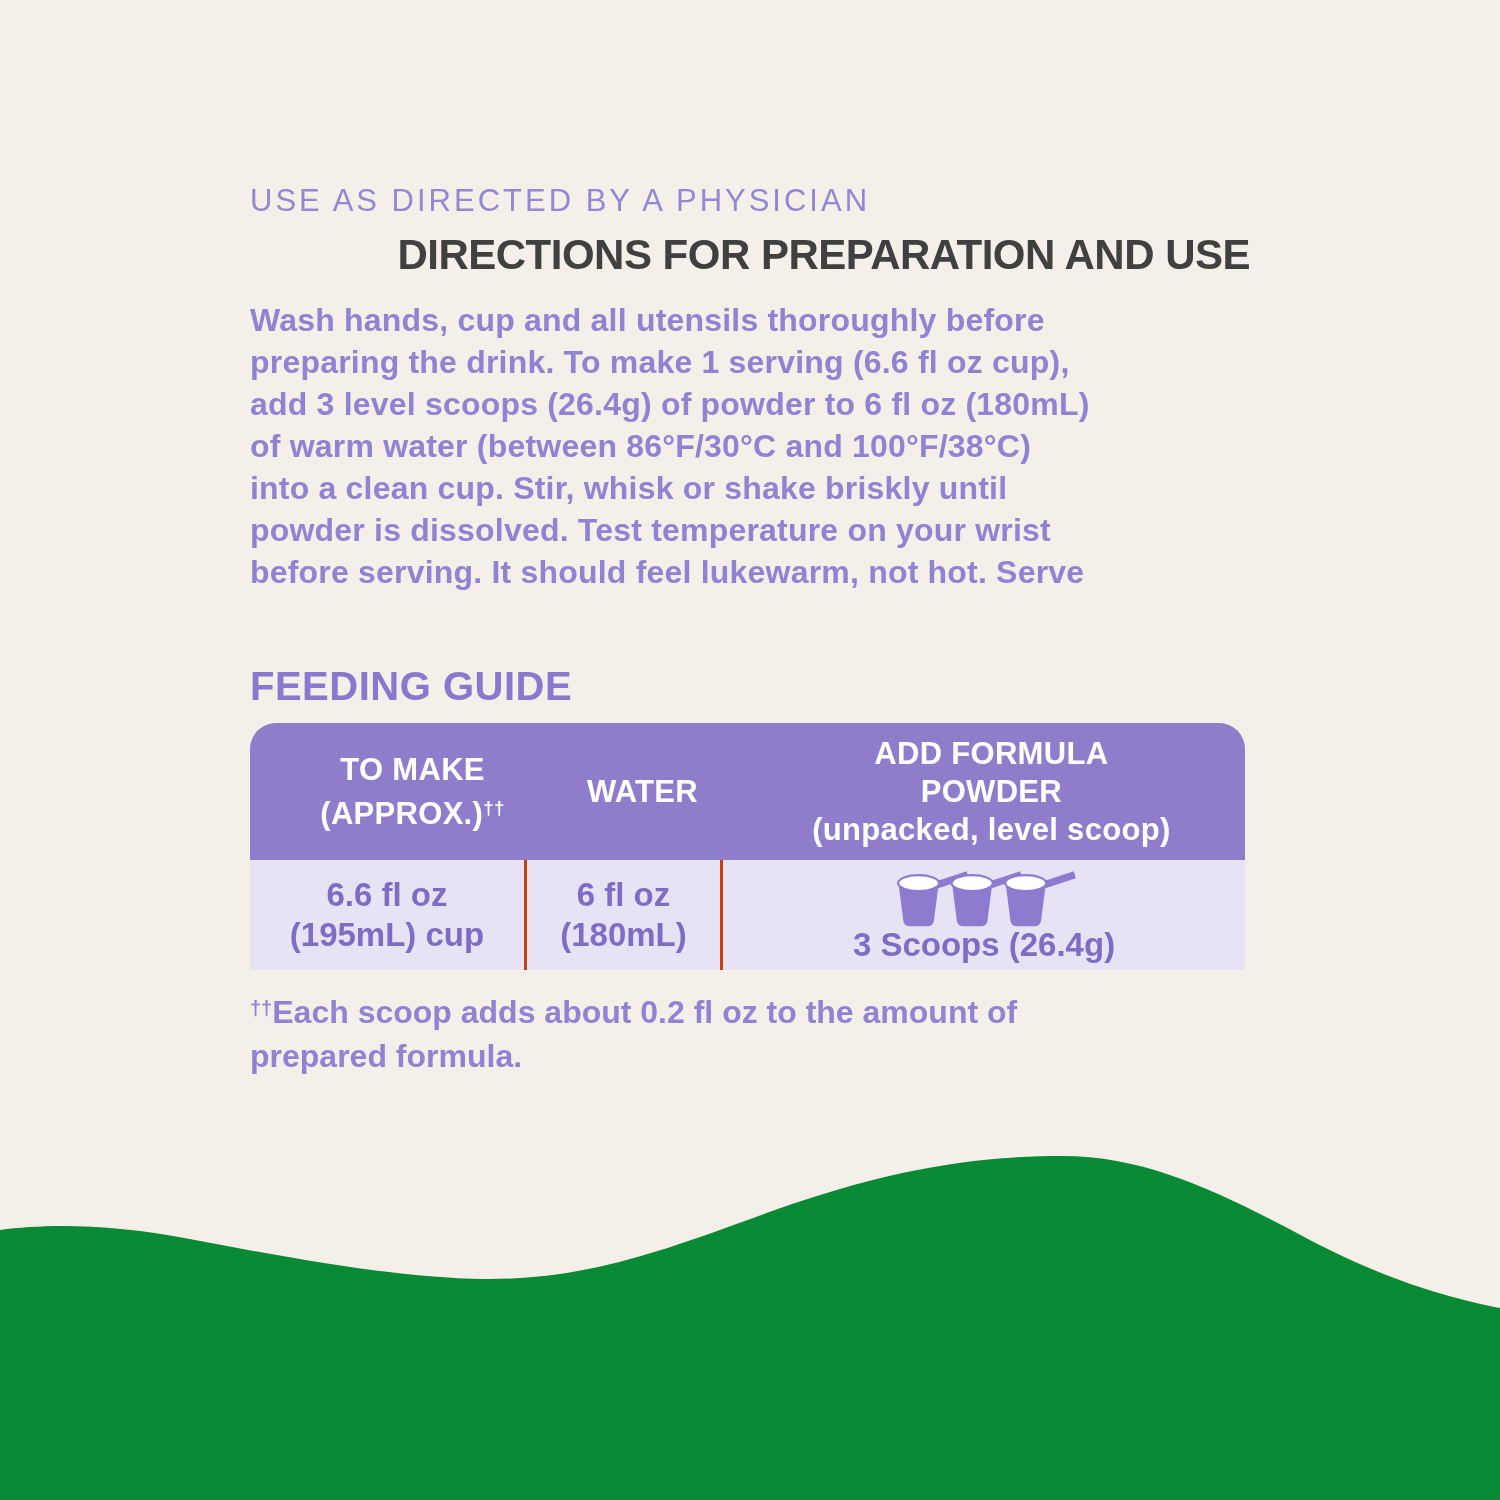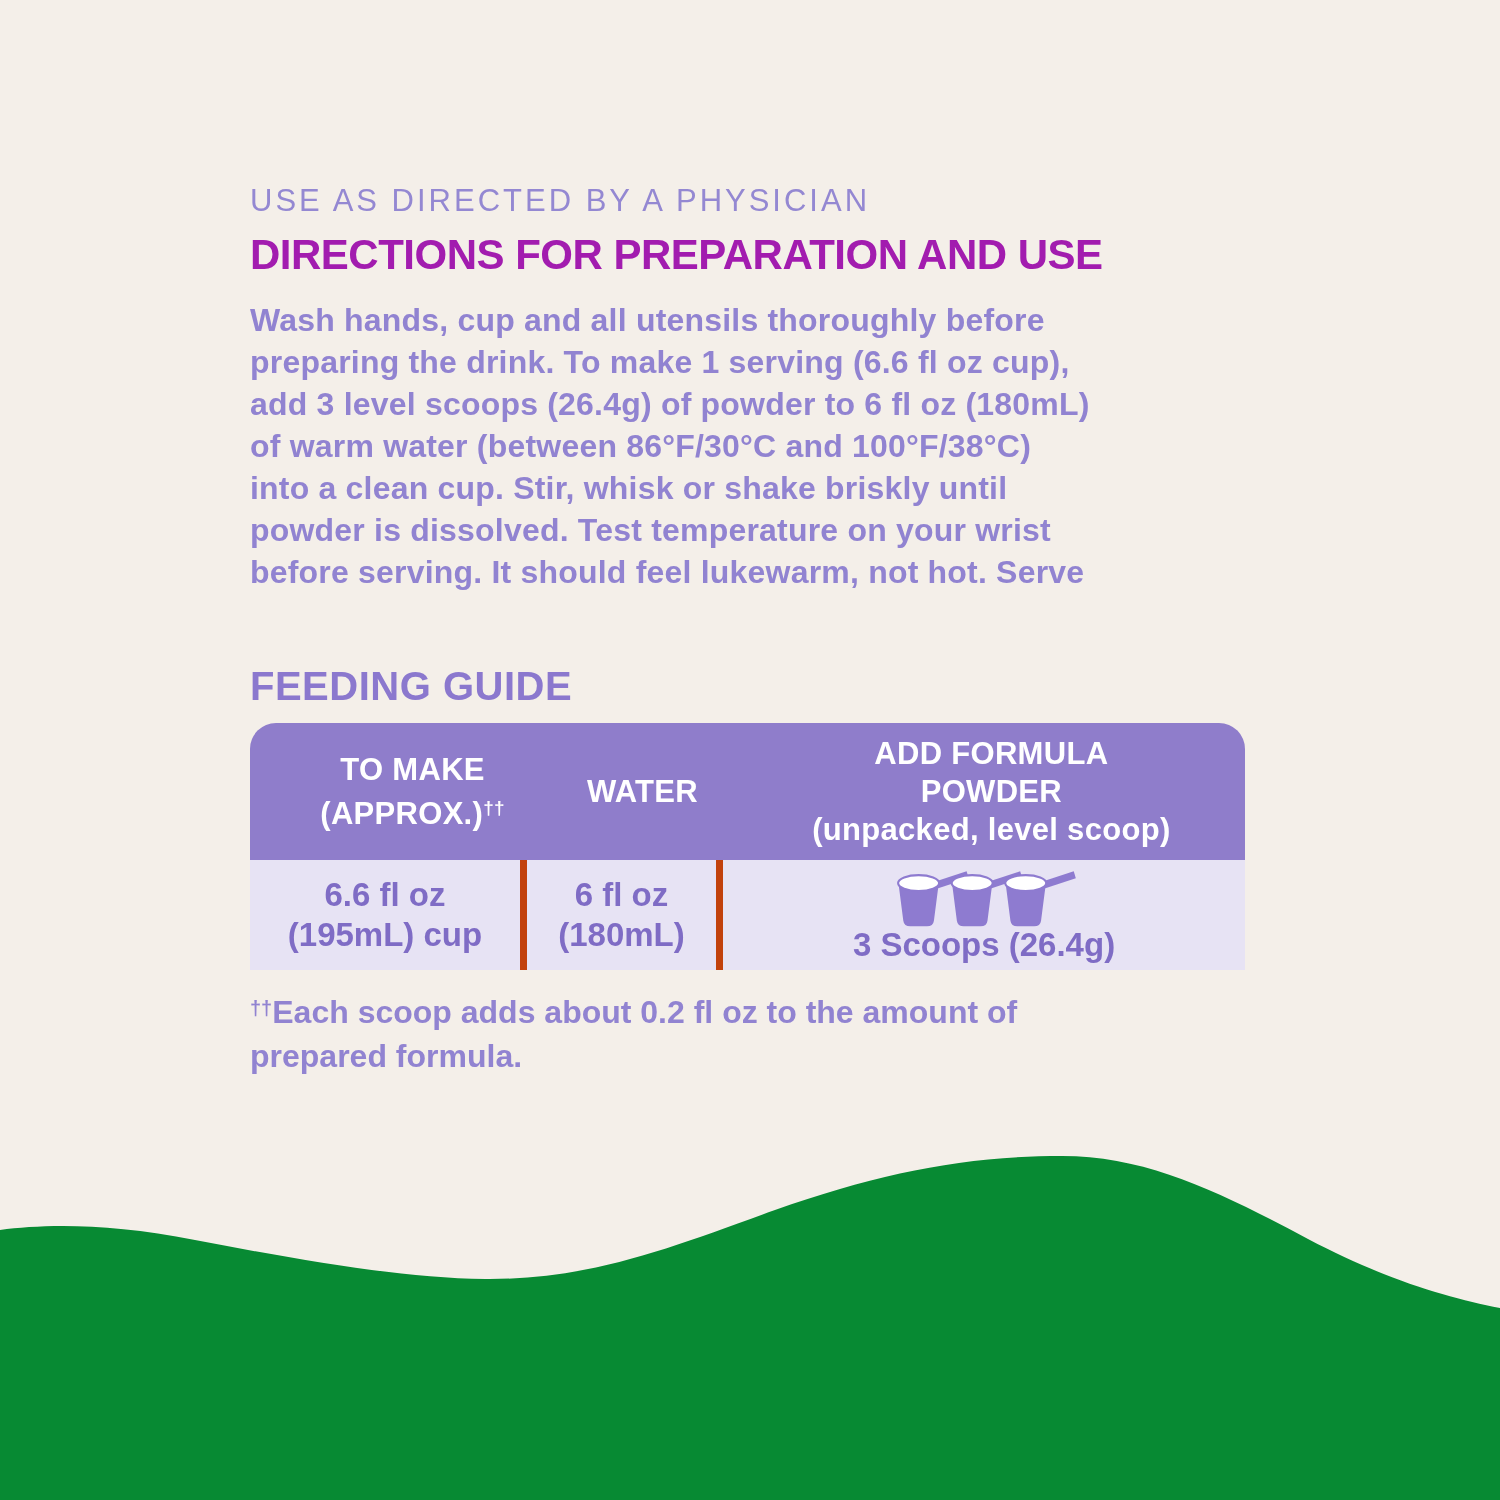--- a/index.html
+++ b/index.html
@@ -15,24 +15,25 @@
 
   .physician-note {
     top: 183px;
     color: #9488D2;
     font-size: 31px;
     font-weight: 500;
     letter-spacing: 3px;
   }
   .directions-title {
     top: 231px;
-    color: #a21caf;
+    color: #404040;
     font-size: 42px;
     font-weight: bold;
     letter-spacing: -0.5px;
+    text-align: right;
   }
   .directions-body {
     top: 299px;
     color: #9183D1;
     font-size: 32px;
     font-weight: bold;
     line-height: 42px;
     letter-spacing: 0.2px;
   }
   .feeding-title {
@@ -74,21 +75,21 @@
     font-weight: bold;
     line-height: 38px;
     letter-spacing: 0.3px;
   }
   .ft-header sup { font-size: 19px; vertical-align: 10px; }
   .ft-body {
     display: flex;
     height: 110px;
     background: #E7E3F4;
   }
-  .ft-body .col-1, .ft-body .col-2 { border-right: 7px solid #c2410c; }
+  .ft-body .col-1, .ft-body .col-2 { border-right: 3px solid #c2410c; }
   .ft-body .cline {
     color: #7F6CC5;
     font-size: 33px;
     font-weight: bold;
     line-height: 40px;
   }
   .scoops-svg { display: block; margin-bottom: -2px; }
   .ft-body .col-3 .cline { margin-top: -2px; }
 
   .footnote {

